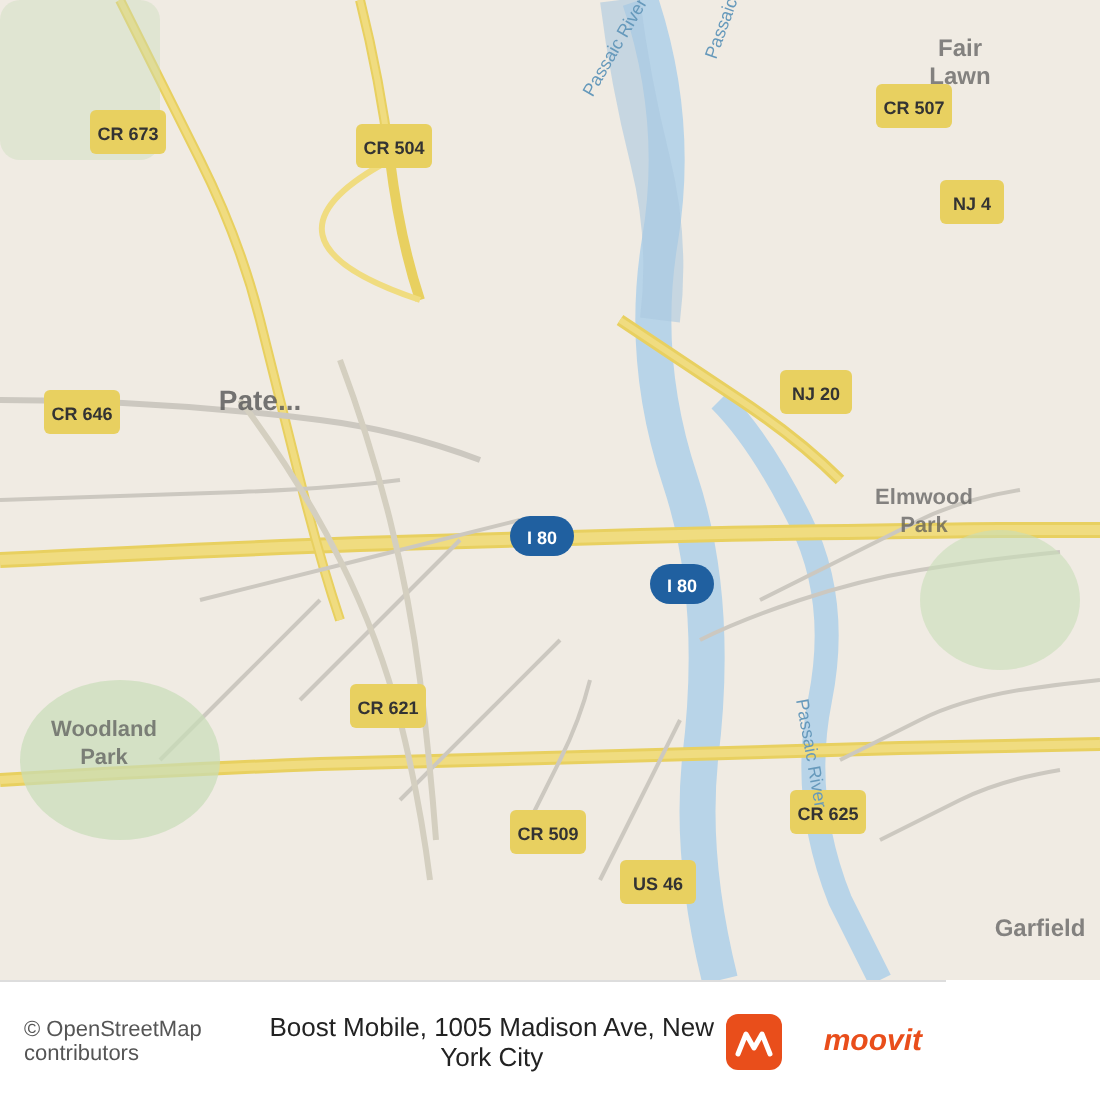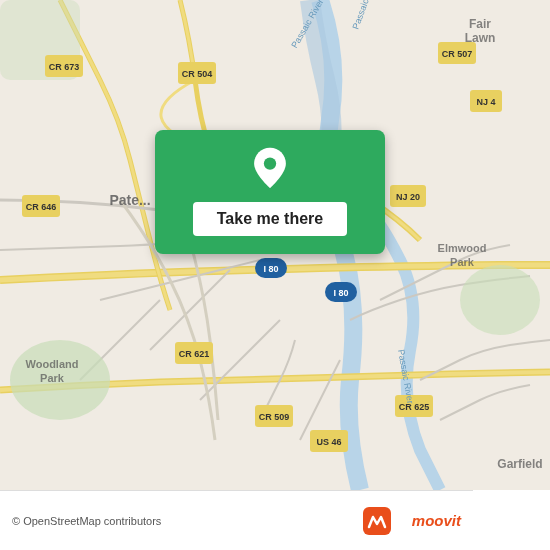--- a/index.html
+++ b/index.html
@@ -199,34 +199,27 @@
     <text x="480" y="28" text-anchor="middle" font-size="12" font-weight="bold" fill="#555" opacity="0.7">Fair</text>
     <text x="480" y="42" text-anchor="middle" font-size="12" font-weight="bold" fill="#555" opacity="0.7">Lawn</text>
     <text x="52" y="368" text-anchor="middle" font-size="11" font-weight="bold" fill="#555" opacity="0.7">Woodland</text>
     <text x="52" y="382" text-anchor="middle" font-size="11" font-weight="bold" fill="#555" opacity="0.7">Park</text>
     <text x="520" y="468" text-anchor="middle" font-size="12" font-weight="bold" fill="#555" opacity="0.7">Garfield</text>
 
     <text x="398" y="350" font-size="9" fill="#6699bb" transform="rotate(80 398 350)">Passaic River</text>
   </svg>
 
   
-  <div id="cta-card">
-    <svg id="pin-icon" viewBox="0 0 44 50" xmlns="http://www.w3.org/2000/svg">
-      <circle cx="22" cy="20" r="18" fill="white" opacity="0.25"></circle>
-      <path d="M22 2 C12 2 4 10 4 20 C4 32 22 48 22 48 C22 48 40 32 40 20 C40 10 32 2 22 2Z" fill="white"></path>
-      <circle cx="22" cy="20" r="7" fill="#2eaa5e"></circle>
-    </svg>
-    <button id="cta-button">Take me there</button>
-  </div>
 </div>
 
 <div id="bottom-bar">
   <div id="osm-credit">
     <span>© OpenStreetMap contributors</span>
   </div>
+  <div id="location-label">Boost Mobile, 1005 Madison Ave, New York City</div>
   <div id="moovit-logo">
     <svg id="moovit-icon" viewBox="0 0 28 28" xmlns="http://www.w3.org/2000/svg">
       <rect width="28" height="28" rx="6" fill="#e94e1b"></rect>
       <path d="M6 20 L10 10 L14 17 L18 10 L22 20" stroke="white" stroke-width="2.5" fill="none" stroke-linejoin="round" stroke-linecap="round"></path>
     </svg>
     <span id="moovit-text">moovit</span>
   </div>
 </div>
 
 </body></html>

